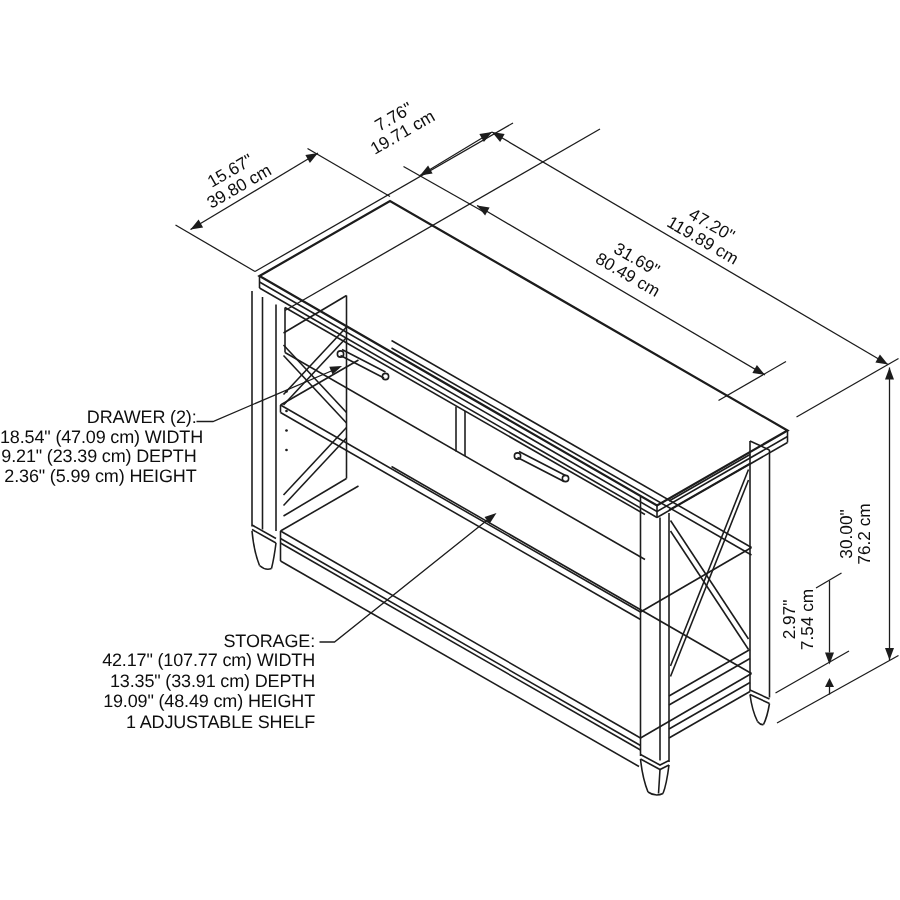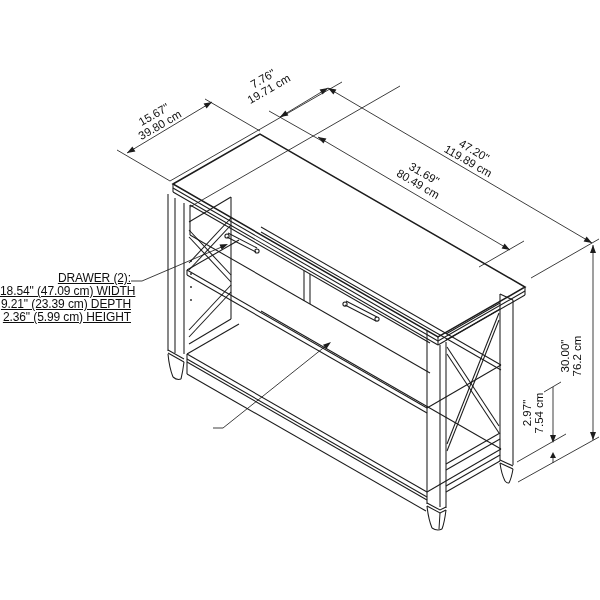--- a/index.html
+++ b/index.html
@@ -1,20 +1,20 @@
 <!DOCTYPE html>
 <html><head>
 <meta charset="utf-8">
 <style>
   html,body{margin:0;padding:0;background:#fff;}
   .stage{position:relative;width:600px;height:600px;background:#fff;overflow:hidden;
          font-family:"Liberation Sans",sans-serif;color:#111;}
   .stage svg{position:absolute;left:0;top:0;}
   .lbl{position:absolute;text-align:right;font-size:12px;line-height:12.9px;
-       letter-spacing:-0.1px;white-space:nowrap;color:#0e0e0e;text-decoration:underline;}
+       letter-spacing:-0.1px;white-space:nowrap;color:#0e0e0e;}
   .lbl .t{display:block;}
   .dim{position:absolute;font-size:11.5px;line-height:12.3px;text-align:center;
        white-space:nowrap;color:#0e0e0e;transform-origin:center;}
   .dim .t{display:block;}
   .r-30{transform:translate(-50%,-50%) rotate(-30deg);}
   .r30{transform:translate(-50%,-50%) rotate(30deg);}
   .r-90{transform:translate(-50%,-50%) rotate(-90deg);}
   .ln{stroke:#1c1c1c;stroke-width:1.05;fill:none;}
   .ln2{stroke:#1c1c1c;stroke-width:1.5;fill:none;}
   .dl{stroke:#1c1c1c;stroke-width:0.85;fill:none;}
@@ -232,14 +232,21 @@
     <span class="t">7.54 cm</span>
   </div>
 
   <div class="lbl" style="left:0px;top:272px;width:131px;">
     <span class="t">DRAWER (2):</span>
     <span class="t">18.54" (47.09 cm) WIDTH</span>
     <span class="t">9.21" (23.39 cm) DEPTH</span>
     <span class="t">2.36" (5.99 cm) HEIGHT</span>
   </div>
 
+  <div class="lbl" style="left:38px;top:421px;width:172px;line-height:13.4px;">
+    <span class="t">STORAGE:</span>
+    <span class="t">42.17" (107.77 cm) WIDTH</span>
+    <span class="t">13.35" (33.91 cm) DEPTH</span>
+    <span class="t">19.09" (48.49 cm) HEIGHT</span>
+    <span class="t">1 ADJUSTABLE SHELF</span>
+  </div>
 
 </div>
 
 </body></html>

